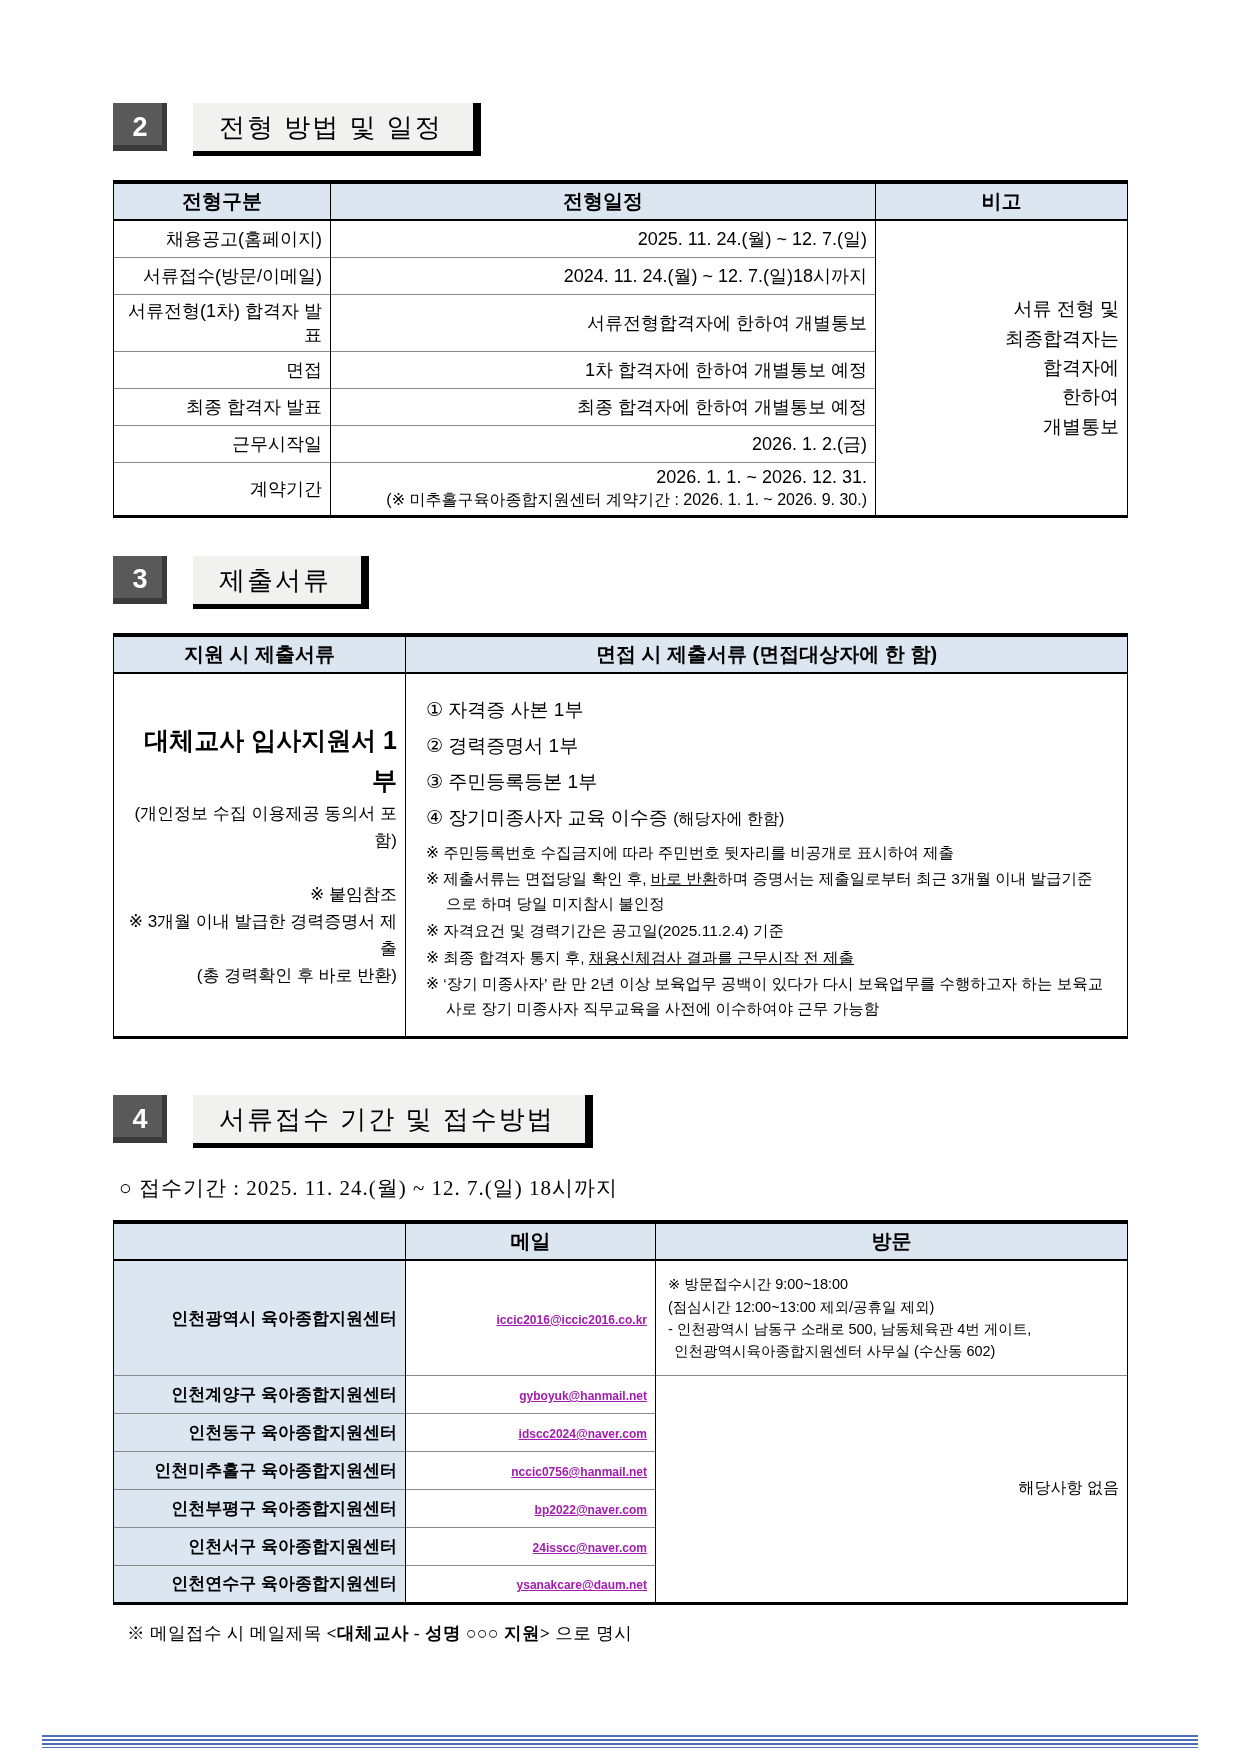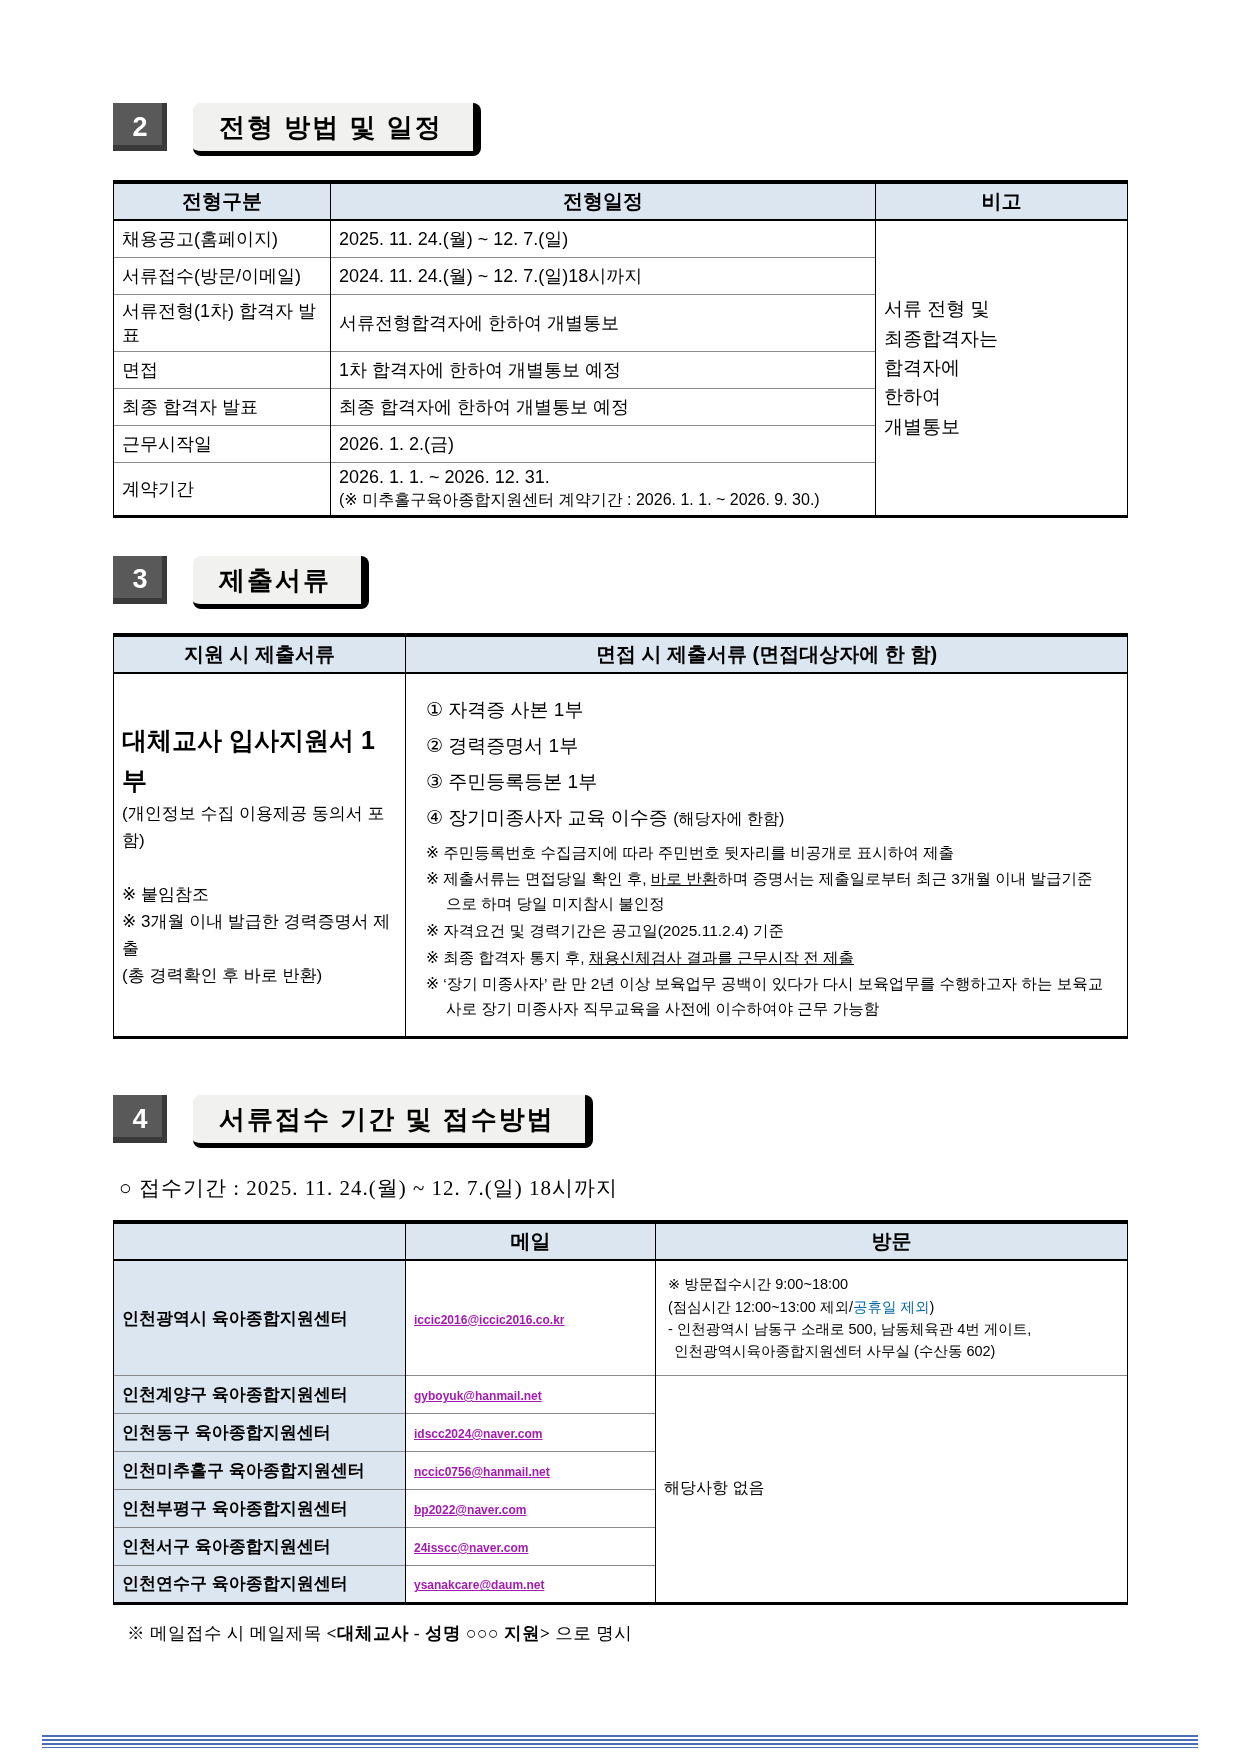--- a/index.html
+++ b/index.html
@@ -6,31 +6,31 @@
   html,body { background:#fff; }
   body { font-family:"Liberation Sans","DejaVu Sans",sans-serif; color:#000; }
   .page { position:relative; width:1240px; height:1753px; background:#fff; overflow:hidden; }
   .content { width:1014px; margin-left:113px; padding-top:103px; }
 
   
   .sec-head { display:flex; align-items:stretch; gap:26px; margin-bottom:24px; }
   .sec-num { width:54px; height:48px; background:#595959; color:#fff;
              font-size:27px; font-weight:bold; display:flex; align-items:center; justify-content:center;
              box-shadow:inset -5px -6px 0 rgba(0,0,0,.35); }
-  .sec-title { background:#f1f1ef; font-size:26px; font-weight:700; letter-spacing:2px;
+  .sec-title { background:#f1f1ef; font-size:26px; font-weight:400; letter-spacing:2px;
                padding:7px 30px 6px 26px; border-right:8px solid #000; border-bottom:5px solid #000;
-               display:flex; align-items:center;border-radius:8px; }
+               display:flex; align-items:center; }
 
   
   table.dt { width:100%; border-collapse:collapse; table-layout:fixed;
              border-top:4px solid #000; border-bottom:3px solid #000; }
   table.dt th { background:#dce6f1; font-size:20px; font-weight:bold; height:38px;
                 border-bottom:2.5px solid #000; border-left:1.5px solid #000; border-right:1.5px solid #000; }
   table.dt td { border-left:1.5px solid #000; border-right:1.5px solid #000; border-top:1px solid #8a8a8a;
-                text-align:left; vertical-align:middle; font-size:18px; padding:4px 8px; }
+                text-align:right; vertical-align:middle; font-size:18px; padding:4px 8px; }
   table.dt tr > th:first-child, table.dt tr > td:first-child { border-left:1.5px solid #000; }
 
   
   .t1 td { height:37px; }
   .t1 .remark { font-size:19px; line-height:1.55; white-space:pre-line; border-top:2.5px solid #000; }
   .t1 .contract-sub { font-size:16px; margin-top:2px; }
 
   
   .t2 td { vertical-align:middle; }
   .t2 .apply-cell { font-size:17px; line-height:1.6; }
@@ -48,21 +48,21 @@
                  letter-spacing:1px; margin:26px 0 18px 6px; }
 
   
   .t3 th { height:36px; }
   .t3 .name-cell { background:#dce6f1; font-weight:bold; font-size:17px; height:38px; }
   .t3 .tall { height:112px; }
   .t3 .email-cell a { color:#a21caf; font-weight:bold; font-size:12px; text-decoration:underline; }
   .t3 .visit-cell { text-align:left; font-size:14.5px; line-height:1.55; padding:12px 12px; vertical-align:middle; }
   .t3 .visit-sub { padding-left:6px; }
   .t3 .none-cell { font-size:16px; }
-  .red { color:#0369a1; }
+  .red { color:#000000; }
 
   .mail-footer { font-family:"Liberation Serif","DejaVu Serif",serif; font-size:17.5px;
                  margin:16px 0 0 14px; letter-spacing:0.5px; }
   .mail-footer b { font-weight:bold; }
 
   .sec3 { margin-top:38px; }
   .sec4 { margin-top:56px; }
 
   
   .page-bottom-border { position:absolute; left:42px; right:42px; bottom:5px; height:13px;

